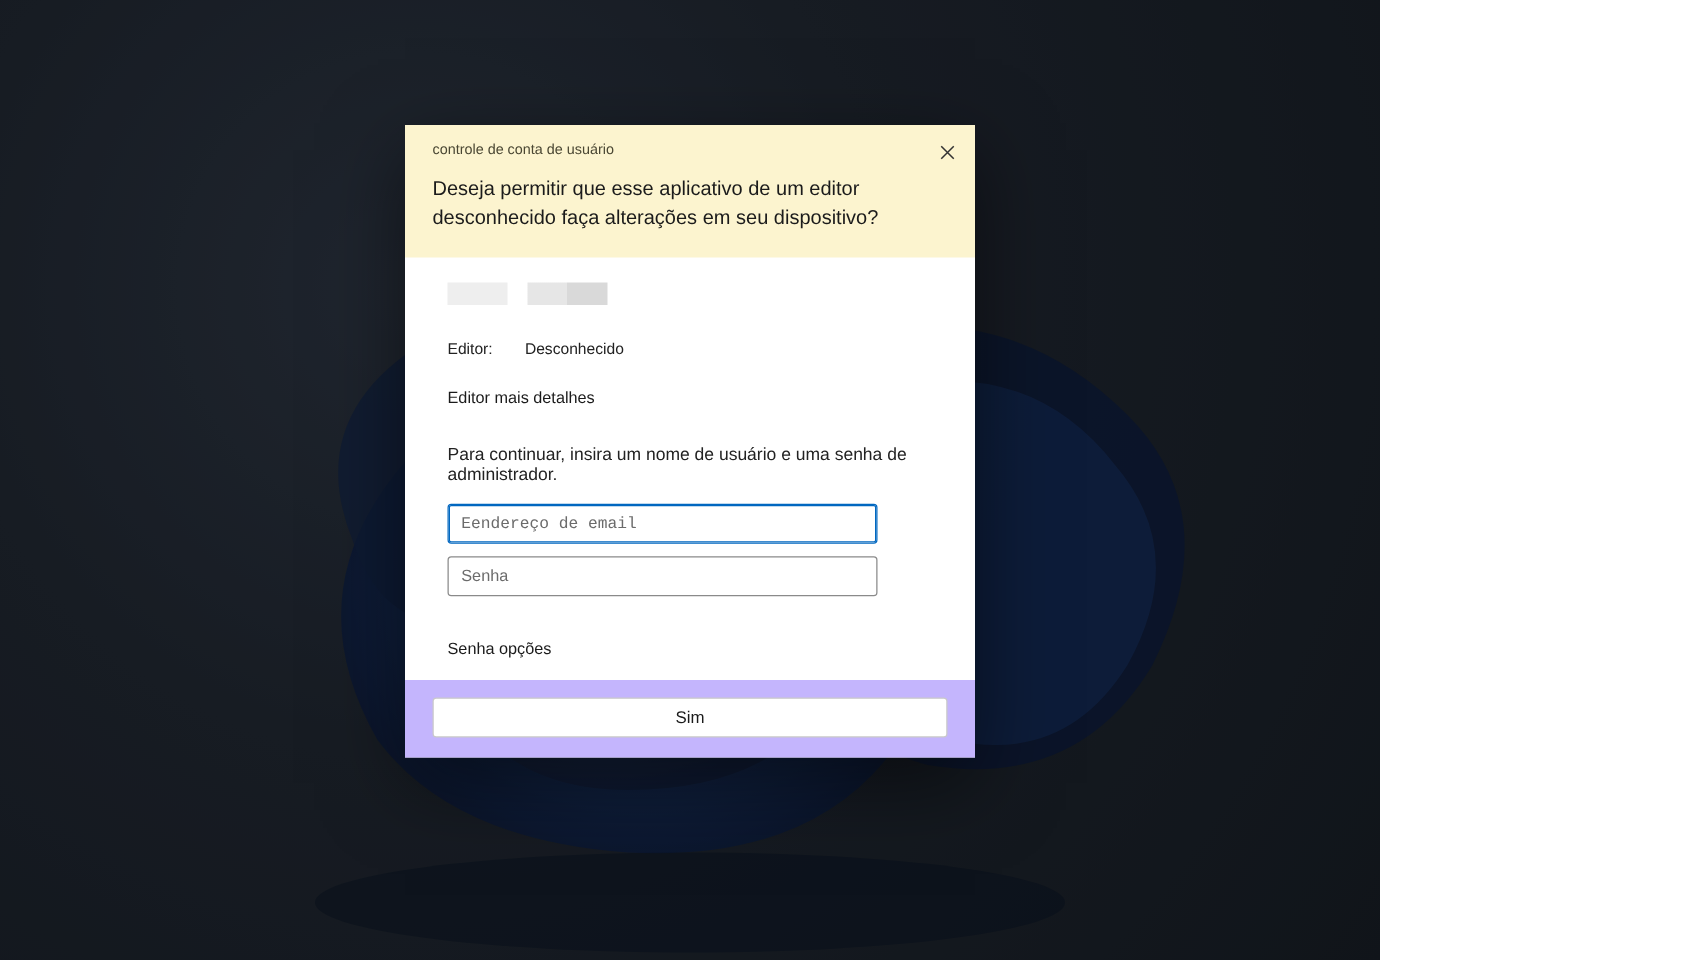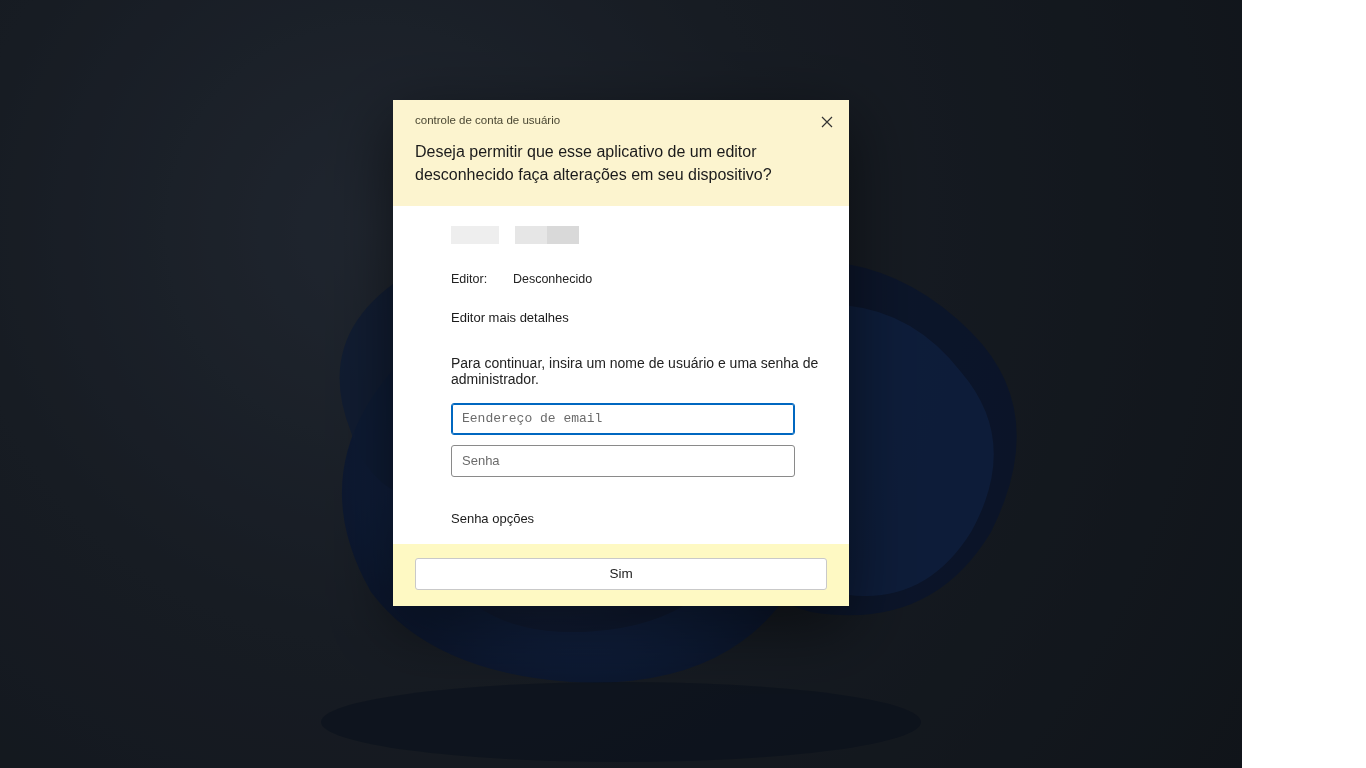--- a/index.html
+++ b/index.html
@@ -1,19 +1,19 @@
 <!DOCTYPE html>
 <html><head>
 <meta charset="utf-8">
 <style>
   * { box-sizing: border-box; margin: 0; padding: 0; }
   html, body { width: 1366px; height: 768px; overflow: hidden; font-family: "Segoe UI", Arial, sans-serif; }
   .desktop {
     position: relative;
-    width: 1242px;
+    width: 1104px;
     height: 768px;
     background: radial-gradient(circle at 30% 30%, #3a4556 0%, #2a3340 40%, #1e2630 100%);
     display: flex;
     align-items: flex-start;
     justify-content: center;
   }
   
   .bloom {
     position: absolute;
     left: 50%; top: 55%;
@@ -56,22 +56,21 @@
     position: absolute;
     top: 8px; right: 8px;
     width: 28px; height: 28px;
     display: flex; align-items: center; justify-content: center;
     cursor: pointer;
     color: #333;
     background: transparent;
     border: none;
   }
   .body {
-    padding: 20px 22px 14px 22px;
-    margin-left: 36px;
+    padding: 20px 22px 14px 34px;
   }
   .redacted-row { display: flex; gap: 16px; margin-bottom: 26px; }
   .redacted-a { width: 48px; height: 18px; background: #eeeeee; }
   .redacted-b { width: 64px; height: 18px; background: linear-gradient(to right, #e6e6e6 0%, #e6e6e6 50%, #d9d9d9 50%, #d9d9d9 100%); }
   .meta-line { font-size: 12.5px; color: #222; line-height: 1.55; }
   .meta-label { display: inline-block; min-width: 48px; }
   .show-details {
     margin-top: 20px;
     font-size: 13px;
     color: #1b1b1b;
@@ -99,21 +98,21 @@
   .field-wrap { margin-top: 16px; }
   .more-options {
     margin-top: 34px;
     font-size: 13px;
     color: #1b1b1b;
     cursor: pointer;
     display: inline-block;
     padding-bottom: 4px;
   }
   .footer {
-    background: #fef9c3;
+    background: #c4b5fd;
     padding: 14px 22px 16px 22px;
     display: flex;
   }
   .btn {
     flex: 1;
     height: 32px;
     border-radius: 3px;
     font-size: 13.5px;
     cursor: pointer;
     border: 1px solid #c9c9c9;

